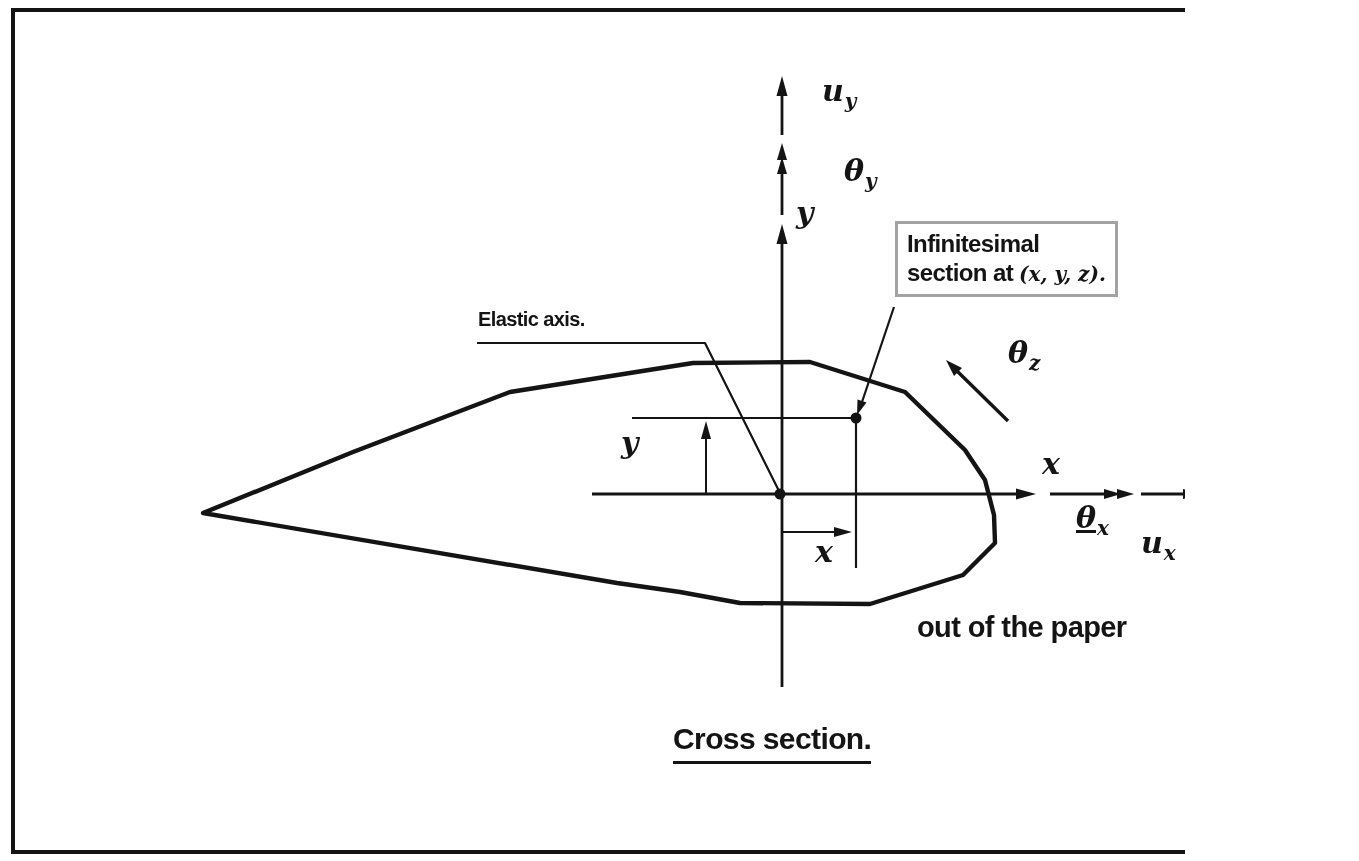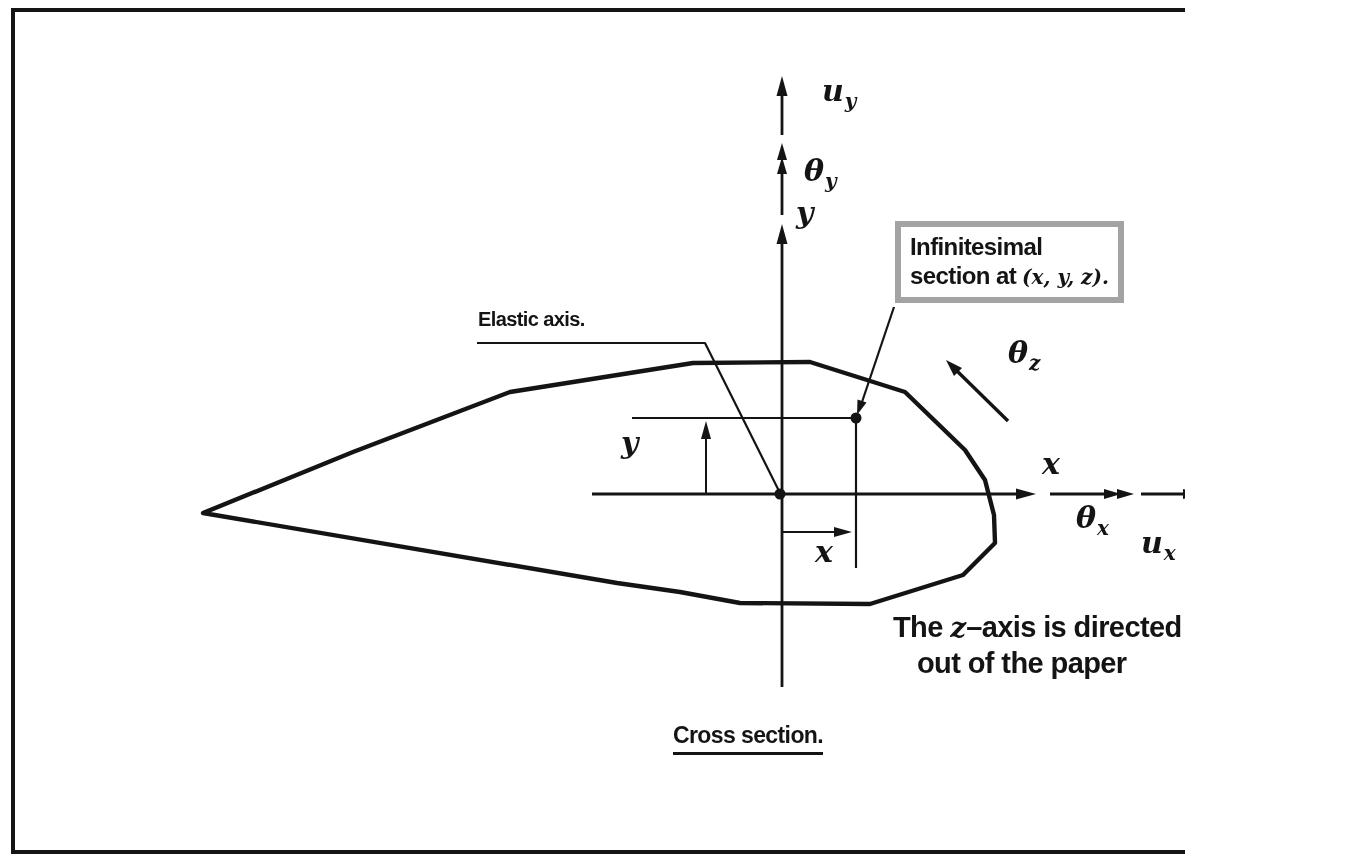--- a/index.html
+++ b/index.html
@@ -28,45 +28,45 @@
     vertical-align:-7px;margin-left:1px;
   }
   
   .sans{
     font-weight:bold;letter-spacing:-0.6px;
     line-height:1.15;
   }
   #elastic-label{left:478px;top:308px;font-size:20px;}
   #info-box{
     left:895px;top:221px;
-    border:6px solid #a3a3a3;
+    border:3px solid #a3a3a3;
     padding:5px 9px 6px 9px;
     font-size:24px;line-height:1.22;
     background:#ffffff;
   }
   #info-box .math-inline{
     font-family:"DejaVu Serif",serif;font-style:italic;font-weight:600;
     font-size:20px;letter-spacing:0;
   }
   #note{left:893px;top:609px;font-size:29px;line-height:1.25;}
   #note .math-inline{
     font-family:"DejaVu Serif",serif;font-style:italic;font-weight:600;
     font-size:28px;letter-spacing:0;
   }
   #note .line2{margin-left:24px;}
   #caption{
-    left:673px;top:722px;font-size:23px;
+    left:673px;top:722px;font-size:30px;
     border-bottom:3px solid #141414;padding-bottom:4px;
   }
   
   #lbl-uy{left:822px;top:76px;}
-  #lbl-thetay{left:804px;top:156px;}
+  #lbl-thetay{left:844px;top:156px;}
   #lbl-y-axis{left:796px;top:198px;}
   #lbl-x-axis{left:1042px;top:449px;}
-  #lbl-thetax{left:1076px;top:503px;}
+  #lbl-thetax{left:1076px;top:503px;text-decoration:underline;}
   #lbl-ux{left:1141px;top:528px;}
   #lbl-thetaz{left:1008px;top:338px;}
   #lbl-y-dim{left:621px;top:428px;}
   #lbl-x-dim{left:815px;top:537px;}
 </style>
 </head>
 <body>
 
 <div id="stage">
 
@@ -136,19 +136,18 @@
   <div class="lbl math" id="lbl-x-dim">x</div>
 
   <div class="lbl sans" id="elastic-label">Elastic axis.</div>
 
   <div class="lbl sans" id="info-box">
     <div>Infinitesimal</div>
     <div><span>section at </span><span class="math-inline">(x, y, z).</span></div>
   </div>
 
   <div class="lbl sans" id="note">
-    <div><span>The </span><span class="math-inline">z</span><span>–axis is directed</span></div>
     <div class="line2">out of the paper</div>
   </div>
 
   <div class="lbl sans" id="caption">Cross section.</div>
 
 </div>
 
 </body></html>

